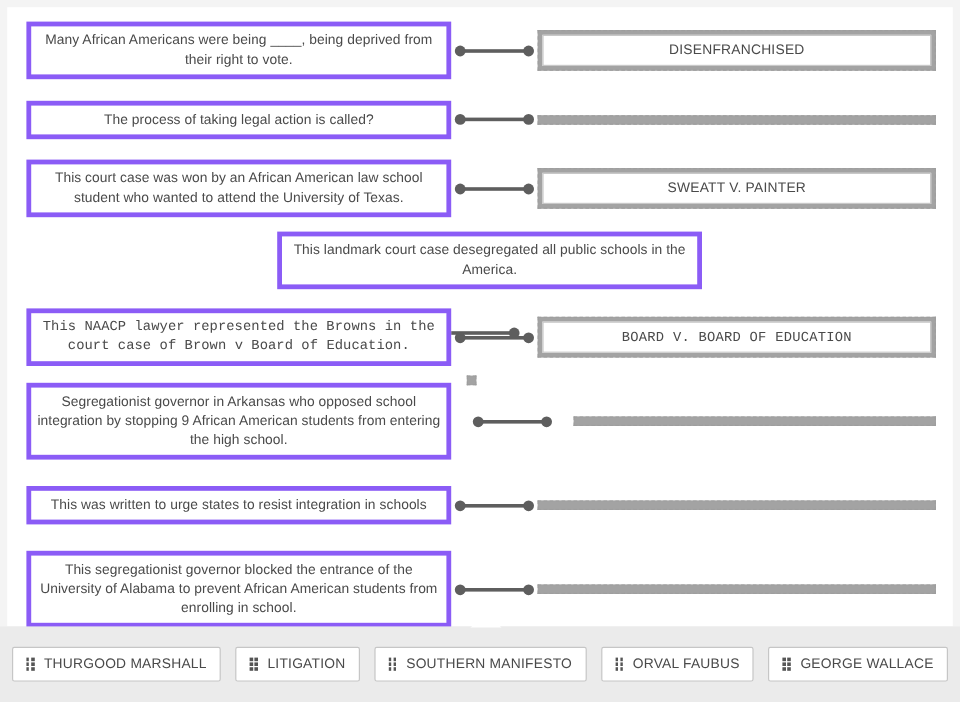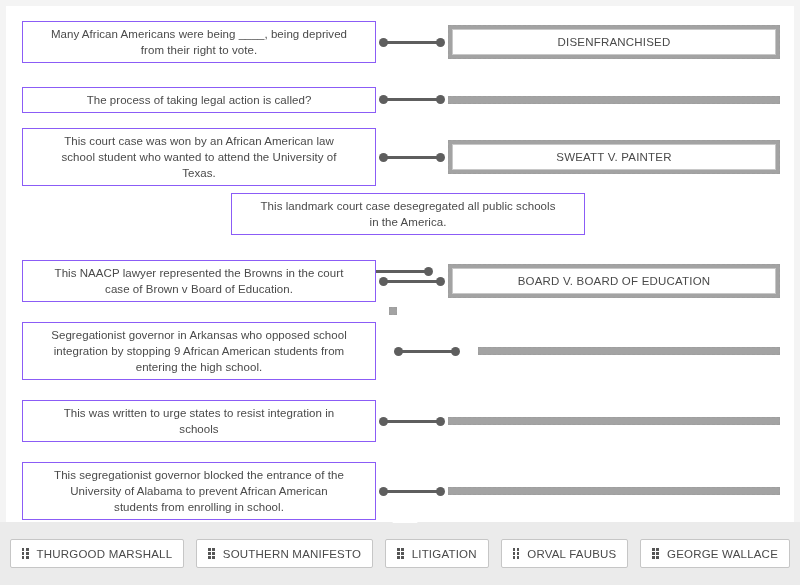--- a/index.html
+++ b/index.html
@@ -42,27 +42,27 @@
   
   .prompt-cell {
     width: 370px;
     padding-left: 16px;
     box-sizing: border-box;
     display: flex;
     align-items: stretch;
   }
   .prompt-box {
     flex: 1;
-    border: 1px solid #8b5cf6;
+    border: 4px solid #8b5cf6;
     background: #ffffff;
     box-sizing: border-box;
     display: flex;
     align-items: center;
     justify-content: center;
-    padding: 4px 24px;
+    padding: 4px 4px;
   }
   .prompt-text {
     font-size: 11.5px;
     line-height: 16px;
     color: #4a4a4a;
     text-align: center;
     letter-spacing: 0.05px;
   }
 
   
@@ -262,21 +262,21 @@
             <div class="connector">
               <div class="bar"></div>
               <div class="dot left"></div>
               <div class="dot right"></div>
             </div>
           </div>
           <div class="drop-cell">
             <div class="drop-zone empty"></div>
           </div>
         </div>
-        <div class="match-row" style="height: 52px; margin-bottom: 10px;">
+        <div class="match-row" style="height: 52px; margin-bottom: 10px; font-family: Liberation Mono, monospace;">
           <div class="prompt-cell">
             <div class="prompt-box">
               <div class="prompt-text">This NAACP lawyer represented the Browns in the court case of Brown v Board of Education.</div>
             </div>
           </div>
           <div class="connector-cell">
             <div class="connector">
               <div class="bar"></div>
               <div class="dot left"></div>
               <div class="dot right"></div>
@@ -360,32 +360,32 @@
         </div>
         <div class="bank-tile">
           <span class="grip">
             <i></i>
             <i></i>
             <i></i>
             <i></i>
             <i></i>
             <i></i>
           </span>
-          <span class="bank-tile-label">SOUTHERN MANIFESTO</span>
+          <span class="bank-tile-label">LITIGATION</span>
         </div>
         <div class="bank-tile">
           <span class="grip">
             <i></i>
             <i></i>
             <i></i>
             <i></i>
             <i></i>
             <i></i>
           </span>
-          <span class="bank-tile-label">LITIGATION</span>
+          <span class="bank-tile-label">SOUTHERN MANIFESTO</span>
         </div>
         <div class="bank-tile">
           <span class="grip">
             <i></i>
             <i></i>
             <i></i>
             <i></i>
             <i></i>
             <i></i>
           </span>

